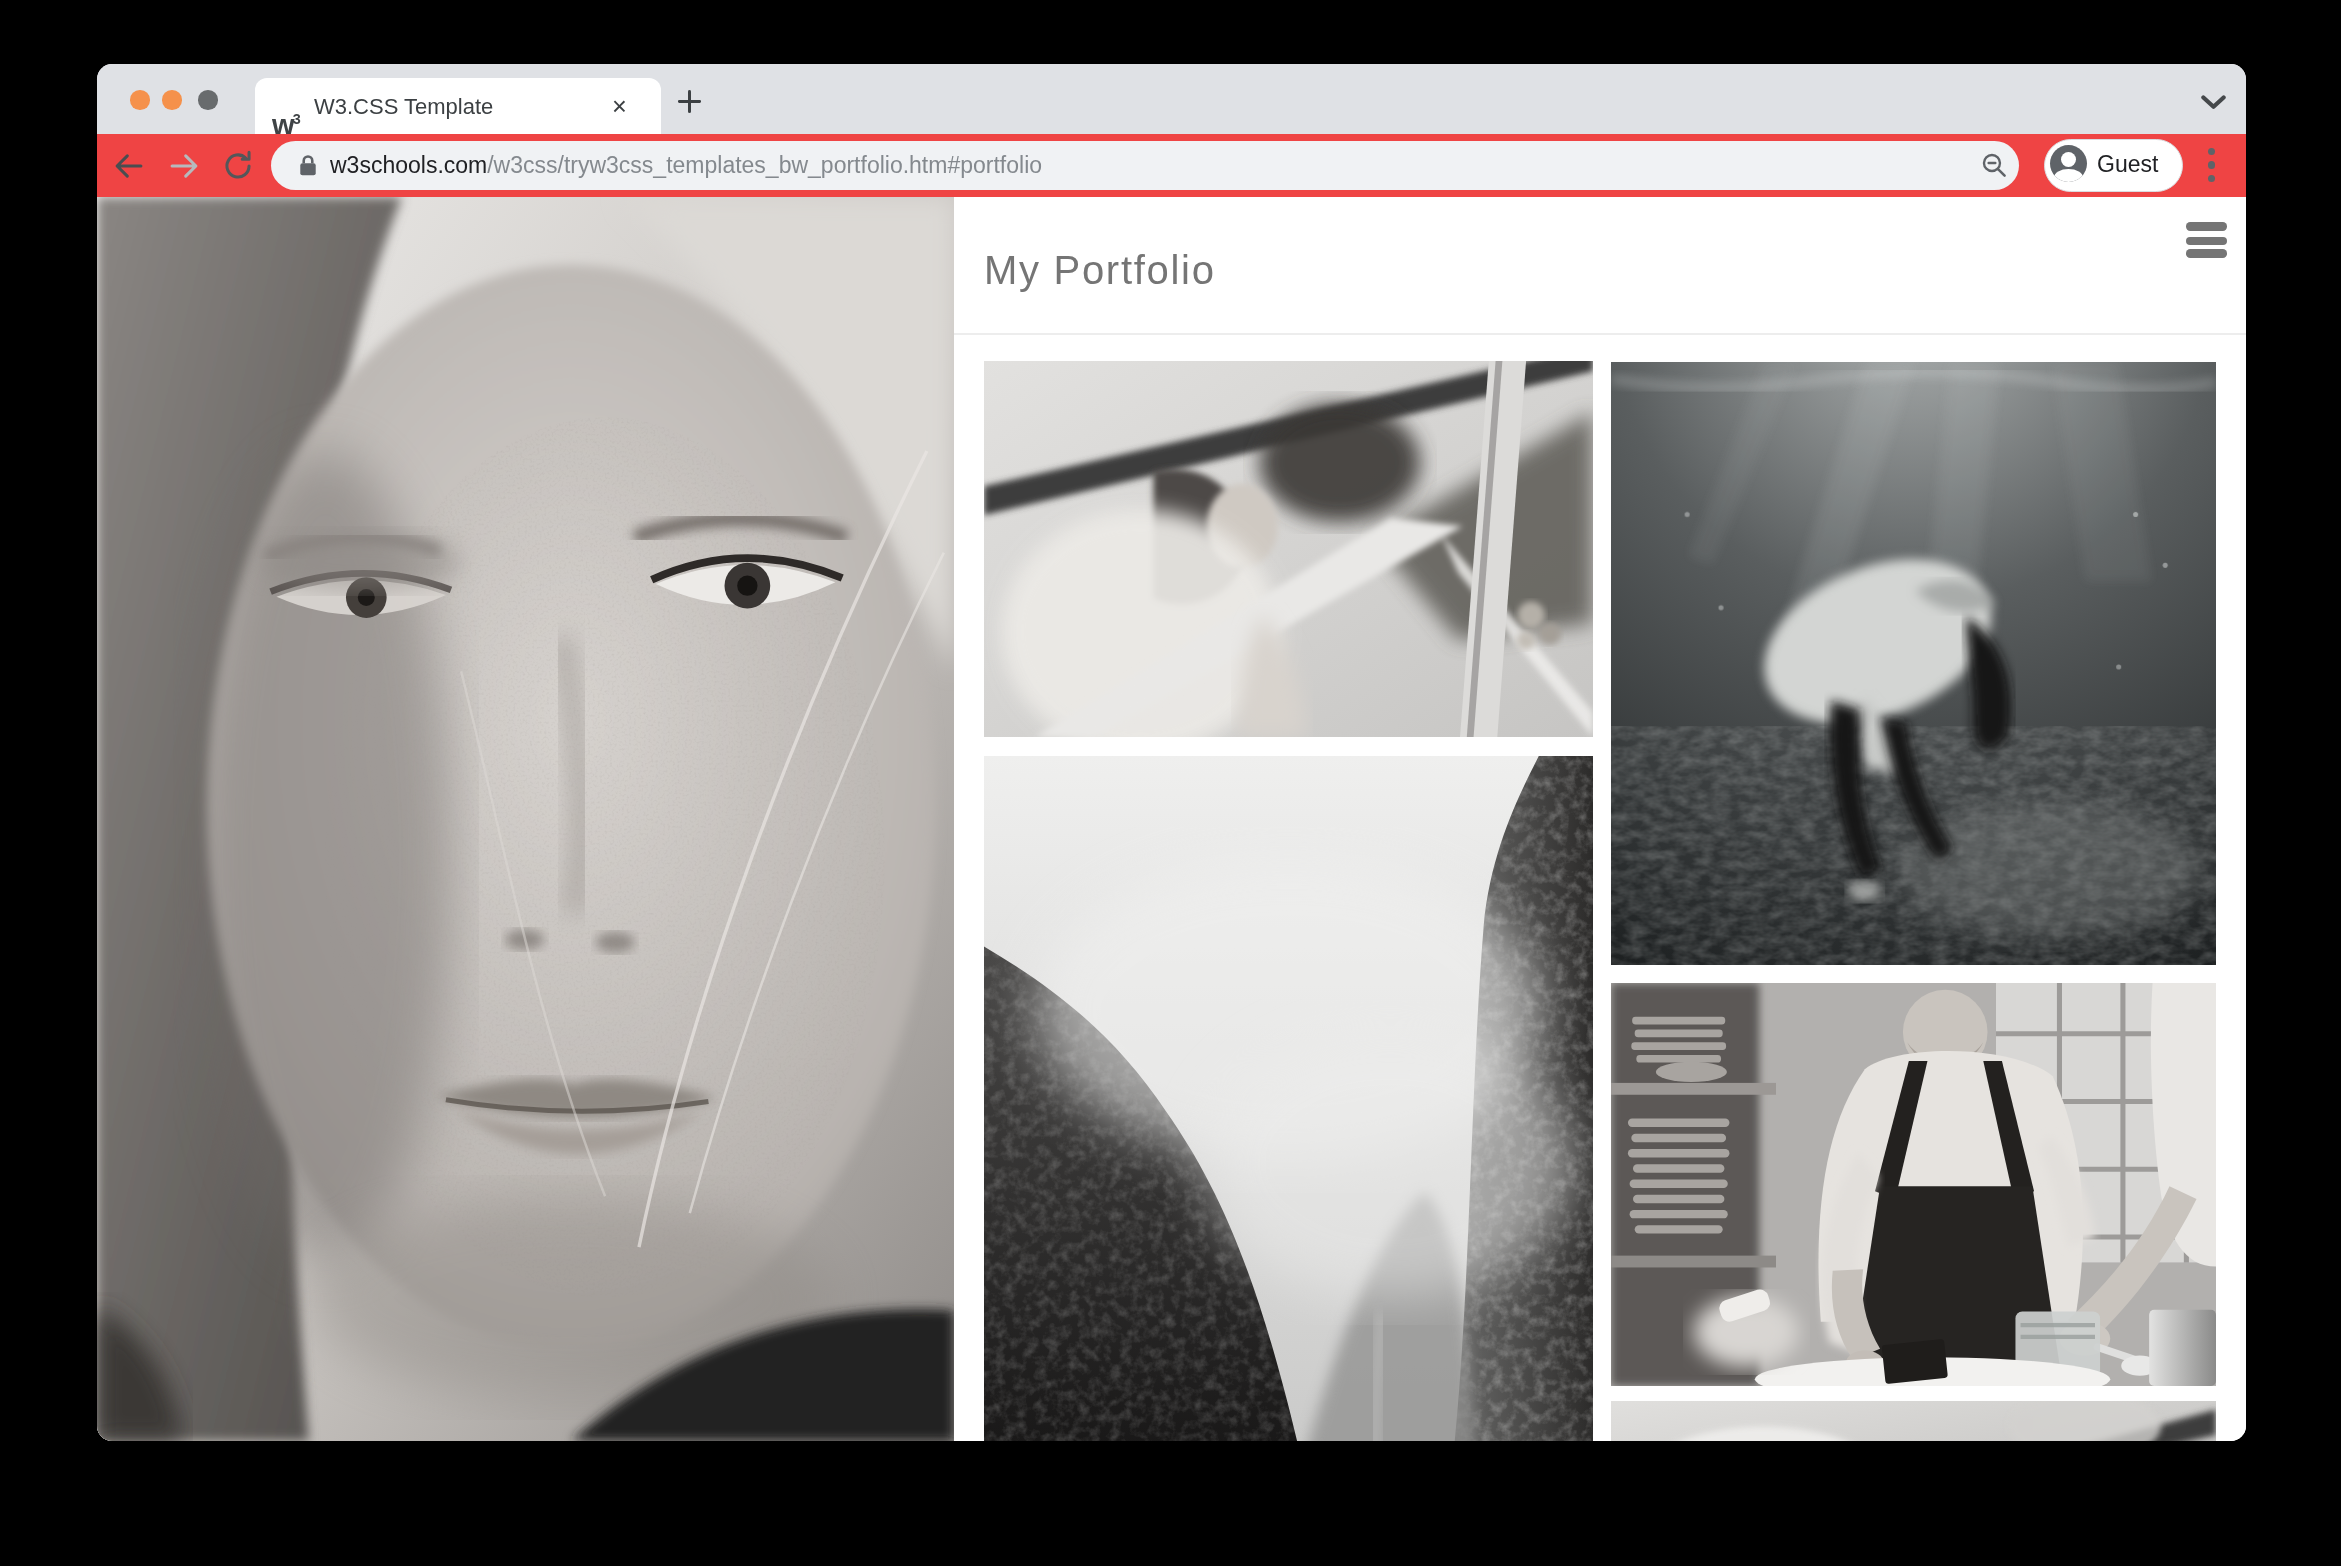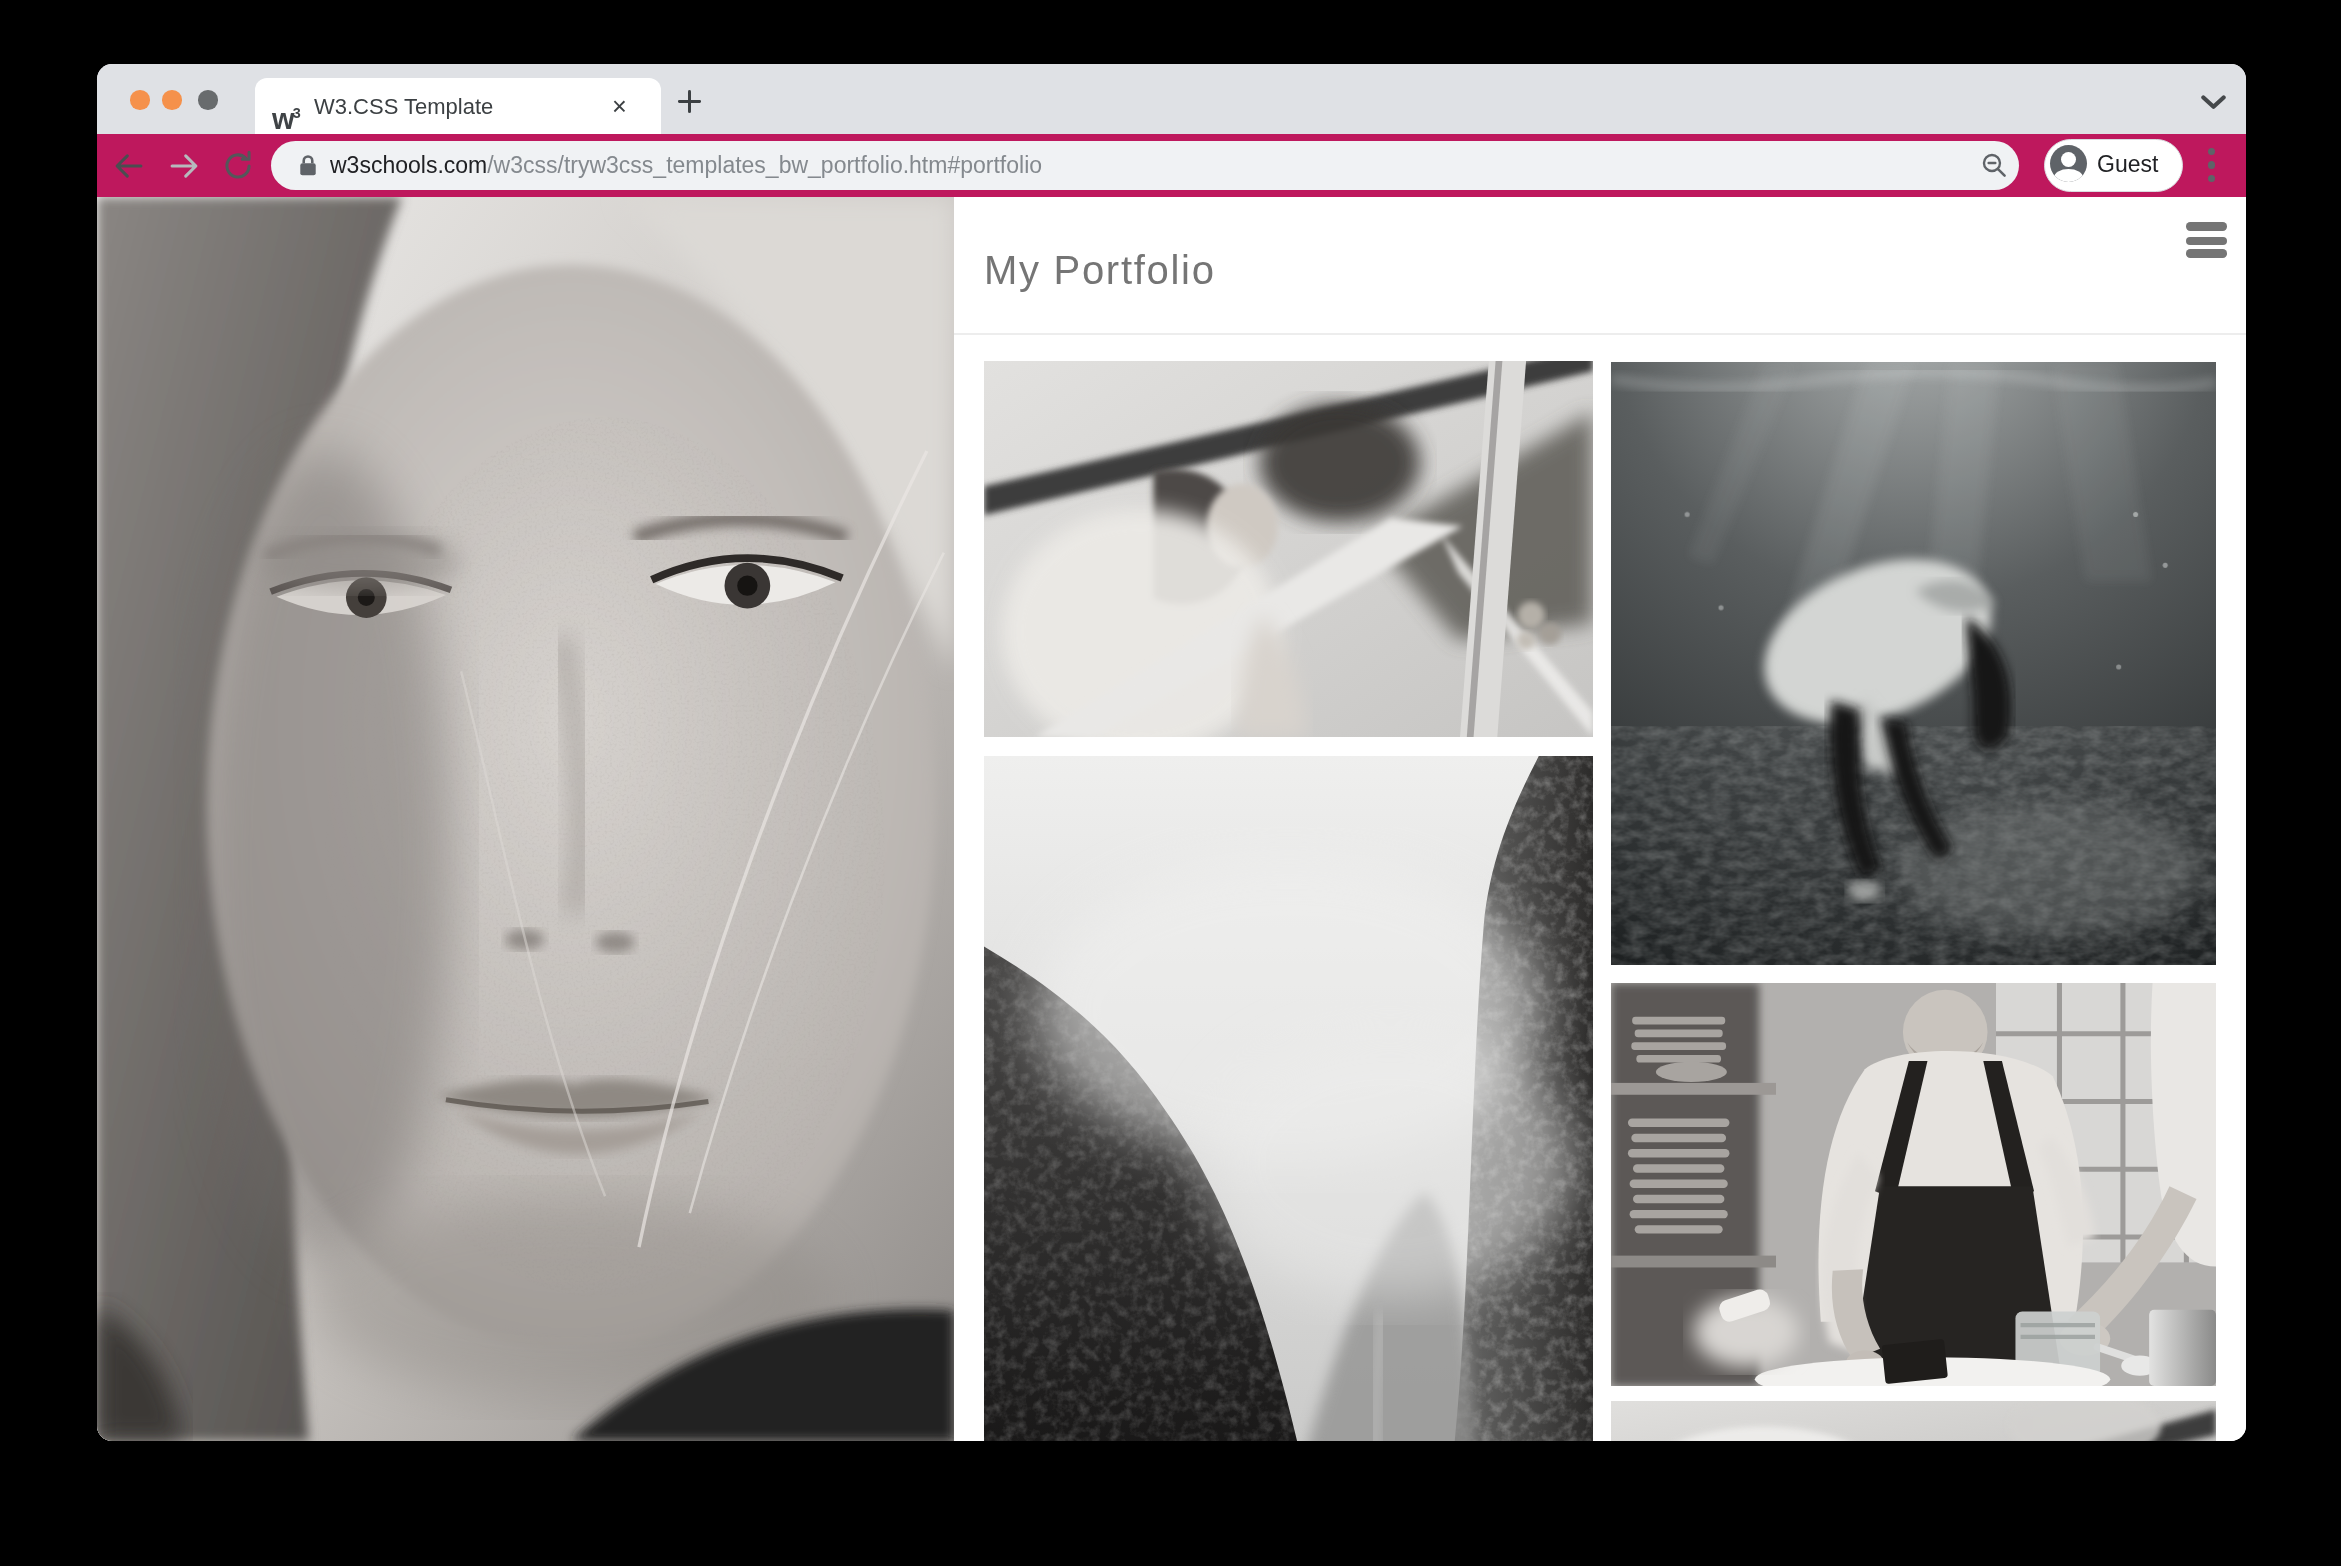--- a/index.html
+++ b/index.html
@@ -8,32 +8,32 @@
   .window{position:absolute;left:97px;top:64px;width:2149px;height:1377px;
           background:#fff;border-radius:15.2px;overflow:hidden;}
   
   .tabstrip{position:absolute;left:0;top:0;width:2149px;height:70px;background:#dfe1e5;}
   .tl{position:absolute;border-radius:50%;width:19.5px;height:19.5px;top:26px;cursor:pointer;}
   .tl.c1{left:33px;background:#f5914b;}
   .tl.c2{left:65px;background:#f5914b;}
   .tl.c3{left:101px;background:#686b6d;}
   .tab{position:absolute;left:158px;top:13.5px;width:406px;height:58px;background:#fff;
        border-radius:12px 12px 0 0;display:flex;align-items:center;}
-  .favicon{position:absolute;left:17px;top:12px;width:37px;height:34px;color:#3f4346;
-           font-weight:800;font-size:29px;letter-spacing:-1.7px;line-height:46px;}
+  .favicon{position:absolute;left:17px;top:26px;width:37px;height:34px;color:#3f4346;
+           font-weight:800;font-size:29px;letter-spacing:-1.7px;line-height:30px;}
   .favicon sup{font-size:14.4px;font-weight:700;vertical-align:super;letter-spacing:0;}
   .tab-title{position:absolute;left:59px;top:0;height:58px;line-height:58px;
              font-size:22px;color:#3c4043;white-space:nowrap;}
   .tab-close{position:absolute;left:351px;top:16px;width:27px;height:27px;text-align:center;
              line-height:25.4px;font-size:25.4px;color:#3c4043;cursor:pointer;}
   .newtab{position:absolute;left:579px;top:24px;width:27px;height:27px;cursor:pointer;}
   .newtab svg{display:block;}
   .strip-chevron{position:absolute;left:2103px;top:30.5px;width:27px;height:15.2px;cursor:pointer;}
   
-  .toolbar{position:absolute;left:0;top:70px;width:2149px;height:63px;background:#be185d;
+  .toolbar{position:absolute;left:0;top:70px;width:2149px;height:63px;background:#ef4444;
            border-bottom:0.8px solid #e7e8ea;text-align:right;}
   .navbtn{position:absolute;top:15.2px;width:34px;height:34px;cursor:pointer;}
   .navbtn.back{left:15.2px;} .navbtn.fwd{left:70px;} .navbtn.reload{left:124px;}
   .urlbar{position:absolute;left:174px;top:6.8px;width:1748px;height:49px;background:#f0f2f4;
           border-radius:24.6px;cursor:text;}
   .lock{position:absolute;left:25.4px;top:12.7px;width:24px;height:24px;cursor:pointer;}
   .urltext{position:absolute;left:59px;top:0;height:49px;line-height:49px;font-size:23px;white-space:nowrap;}
   .urltext .domain{color:#202124;}
   .urltext .path{color:#84898e;}
   .zoomout{position:absolute;left:1710px;top:11px;width:27px;height:27px;cursor:pointer;}

